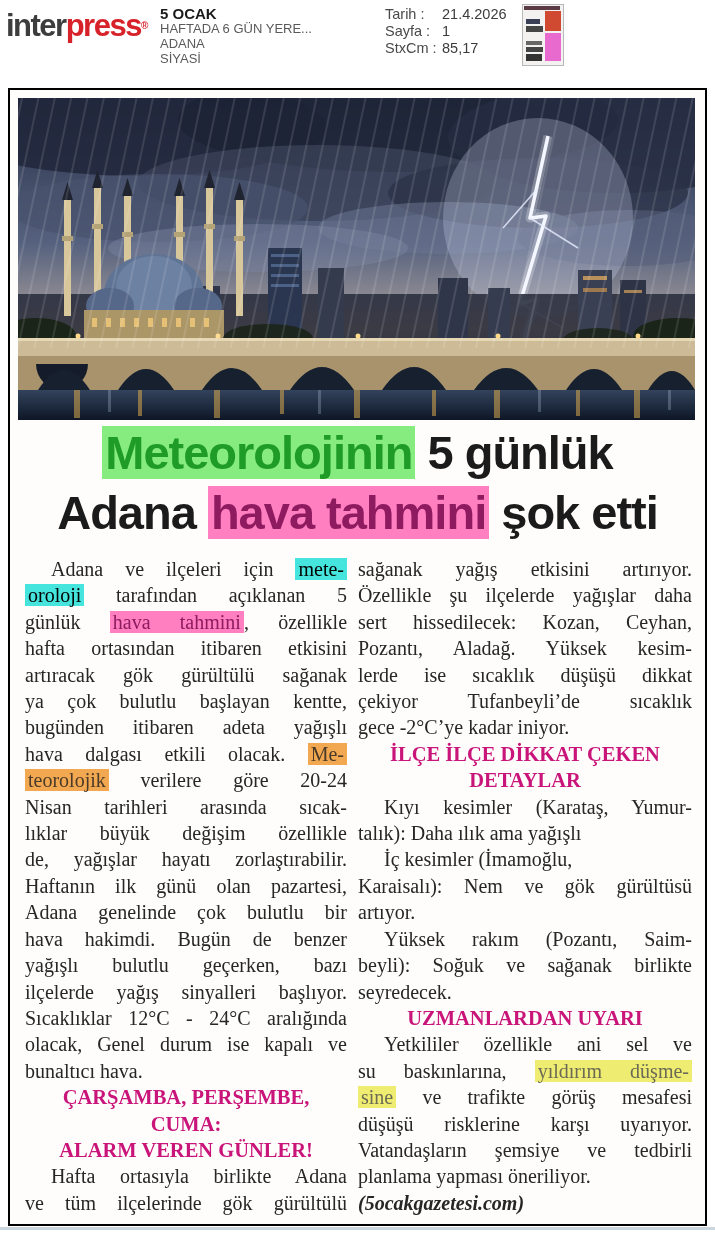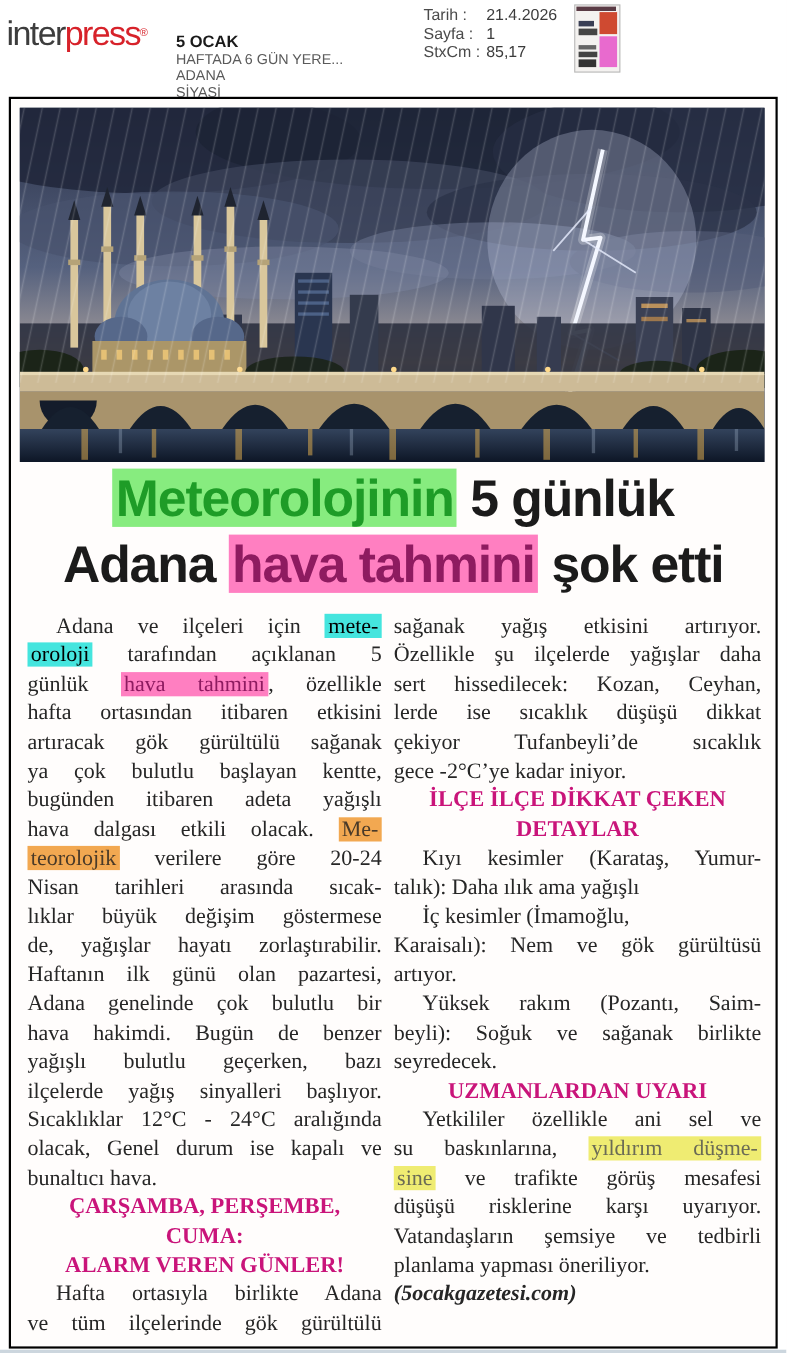--- a/index.html
+++ b/index.html
@@ -1,25 +1,25 @@
 <!DOCTYPE html>
 <html><head>
 <meta charset="utf-8">
 <style>
   html,body{margin:0;padding:0;}
   body{
     width:715px;height:1234px;position:relative;background:#ffffff;
     font-family:"Liberation Sans", sans-serif;overflow:hidden;
   }
   
-  .logo{position:absolute;left:6px;top:10px;font-size:31px;font-weight:normal;letter-spacing:-1.5px;line-height:42px;text-align:right;}
+  .logo{position:absolute;left:6px;top:10px;font-size:31px;font-weight:bold;letter-spacing:-1.5px;line-height:32px;text-align:right;}
   .logo .p1{color:#3d3d3d;}
   .logo .p2{color:#d7222a;}
   .logo .reg{color:#d7222a;font-size:10px;vertical-align:top;letter-spacing:0;}
-  .pub{position:absolute;left:160px;top:6px;line-height:15px;margin-top:25px;}
+  .pub{position:absolute;left:160px;top:6px;line-height:15px;}
   .pub .name{font-size:15px;font-weight:bold;color:#1a1a1a;}
   .pub .sub{font-size:13px;color:#5a5a5a;}
   .meta{position:absolute;left:385px;top:6px;font-size:14.5px;color:#4a4a4a;line-height:17px;}
   .meta .row{display:flex;}
   .meta .lbl{width:57px;}
   .meta .val{color:#3c3c3c;}
   .thumb{position:absolute;left:522px;top:4px;width:40px;height:60px;background:#f4f2f0;border:1px solid #b9b9b9;overflow:hidden;}
   .thumb .strip{position:absolute;left:1px;top:1px;width:36px;height:4px;background:#5a3b45;}
   .thumb .img1{position:absolute;right:2px;top:6px;width:16px;height:20px;background:#cf4a31;}
   .thumb .img2{position:absolute;right:2px;top:28px;width:16px;height:28px;background:#e86ace;}
@@ -261,39 +261,40 @@
     <div class="line indent"><span>Adana ve ilçeleri için </span><span class="hl hl-cyan">mete-</span></div>
     <div class="line"><span class="hl hl-cyan">oroloji</span><span> tarafından açıklanan 5</span></div>
     <div class="line"><span>günlük </span><span class="hl hl-pink">hava tahmini</span><span>, özellikle</span></div>
     <div class="line"><span>hafta ortasından itibaren etkisini</span></div>
     <div class="line"><span>artıracak gök gürültülü sağanak</span></div>
     <div class="line"><span>ya çok bulutlu başlayan kentte,</span></div>
     <div class="line"><span>bugünden itibaren adeta yağışlı</span></div>
     <div class="line"><span>hava dalgası etkili olacak. </span><span class="hl hl-orange">Me-</span></div>
     <div class="line"><span class="hl hl-orange">teorolojik</span><span> verilere göre 20-24</span></div>
     <div class="line"><span>Nisan tarihleri arasında sıcak-</span></div>
-    <div class="line"><span>lıklar büyük değişim göstermese</span></div>
+    <div class="line"><span>lıklar büyük değişim özellikle</span></div>
     <div class="line"><span>de, yağışlar hayatı zorlaştırabilir.</span></div>
     <div class="line"><span>Haftanın ilk günü olan pazartesi,</span></div>
     <div class="line"><span>Adana genelinde çok bulutlu bir</span></div>
     <div class="line"><span>hava hakimdi. Bugün de benzer</span></div>
     <div class="line"><span>yağışlı bulutlu geçerken, bazı</span></div>
     <div class="line"><span>ilçelerde yağış sinyalleri başlıyor.</span></div>
     <div class="line"><span>Sıcaklıklar 12°C - 24°C aralığında</span></div>
     <div class="line"><span>olacak, Genel durum ise kapalı ve</span></div>
     <div class="line end"><span>bunaltıcı hava.</span></div>
     <div class="line subhead"><span>ÇARŞAMBA, PERŞEMBE, CUMA:</span></div>
     <div class="line subhead"><span>ALARM VEREN GÜNLER!</span></div>
     <div class="line indent"><span>Hafta ortasıyla birlikte Adana</span></div>
     <div class="line"><span>ve tüm ilçelerinde gök gürültülü</span></div>
   </div>
 <div class="col col-right" id="col-1">
     <div class="line"><span>sağanak yağış etkisini artırıyor.</span></div>
     <div class="line"><span>Özellikle şu ilçelerde yağışlar daha</span></div>
     <div class="line"><span>sert hissedilecek: Kozan, Ceyhan,</span></div>
+    <div class="line"><span>Pozantı, Aladağ. Yüksek kesim-</span></div>
     <div class="line"><span>lerde ise sıcaklık düşüşü dikkat</span></div>
     <div class="line"><span>çekiyor Tufanbeyli’de sıcaklık</span></div>
     <div class="line end"><span>gece -2°C’ye kadar iniyor.</span></div>
     <div class="line subhead"><span>İLÇE İLÇE DİKKAT ÇEKEN</span></div>
     <div class="line subhead"><span>DETAYLAR</span></div>
     <div class="line indent"><span>Kıyı kesimler (Karataş, Yumur-</span></div>
     <div class="line end"><span>talık): Daha ılık ama yağışlı</span></div>
     <div class="line end indent"><span>İç kesimler (İmamoğlu,</span></div>
     <div class="line"><span>Karaisalı): Nem ve gök gürültüsü</span></div>
     <div class="line end"><span>artıyor.</span></div>

